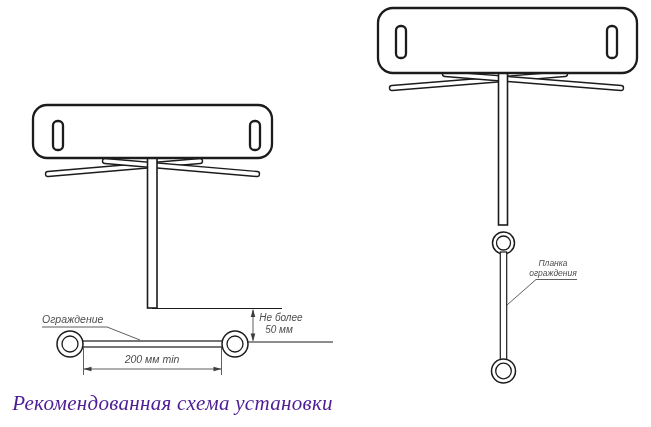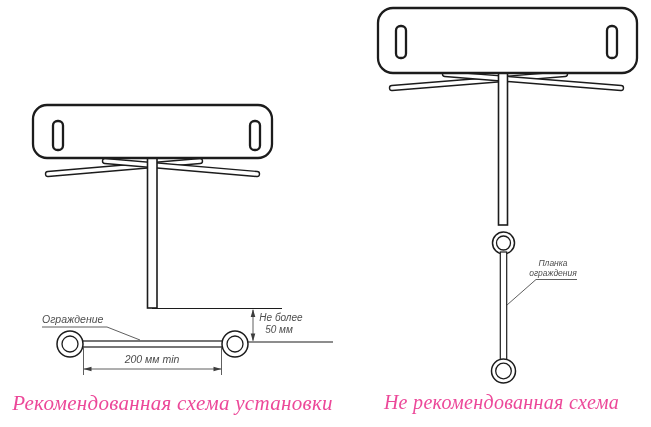--- a/index.html
+++ b/index.html
@@ -18,21 +18,21 @@
   .ring{fill:#ffffff;stroke:#1c1c1c;stroke-width:1.5;}
   .ring-in{fill:#ffffff;stroke:#1c1c1c;stroke-width:1.3;}
   .arrow{fill:#3d3d3d;stroke:none;}
   .lbl{
     font-family:"Liberation Sans",sans-serif;font-style:italic;fill:#4d4d4d;
   }
   .lbl-10{font-size:10px;}
   .lbl-105{font-size:10.5px;}
   .lbl-85{font-size:8.5px;}
   .caption{
-    position:absolute;top:391px;text-align:center;color:#ec4899;
+    position:absolute;top:391px;text-align:center;color:#4c1d95;
     font-family:"Liberation Serif",serif;font-style:italic;font-size:21px;
     letter-spacing:0.3px;white-space:nowrap;
   }
   .caption-left{left:0;width:345px;}
   .caption-right{left:352px;width:299px;font-size:20px;}
 </style>
 </head>
 <body>
 
 <div class="stage">
@@ -114,15 +114,14 @@
       </g>
 
       <text class="lbl lbl-85" x="553" y="266" text-anchor="middle">Планка</text>
       <text class="lbl lbl-85" x="553" y="276" text-anchor="middle">ограждения</text>
       <polyline class="hair" points="577,279.5 536,279.5 507,305"></polyline>
     </g>
   </svg>
 
   <div class="caption caption-left">Рекомендованная схема установки</div>
 
-  <div class="caption caption-right">Не  рекомендованная схема</div>
 
 </div>
 
 </body></html>

